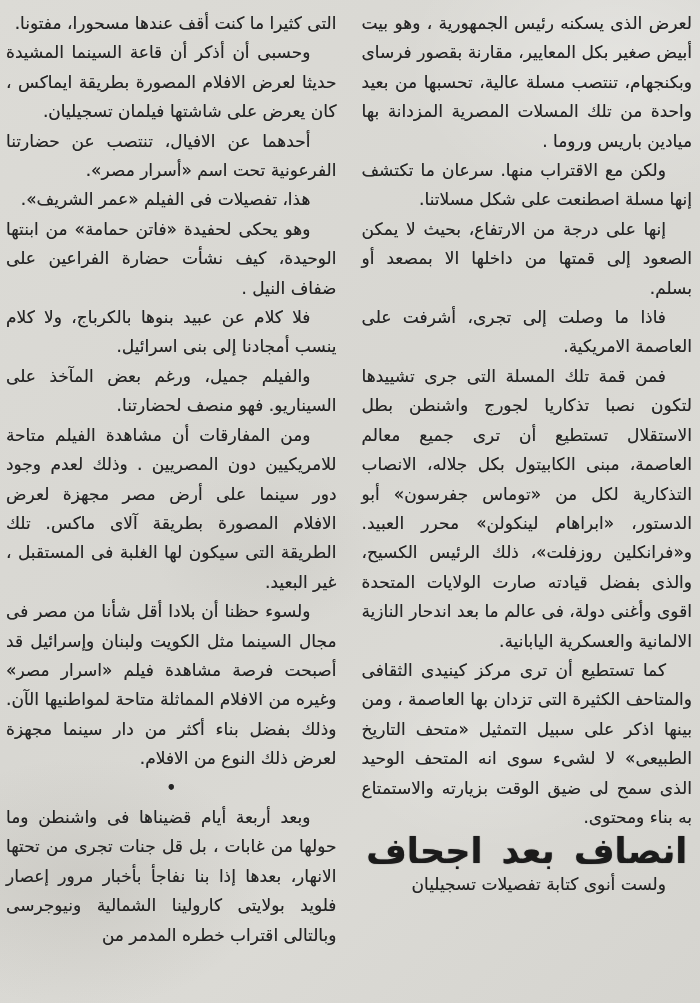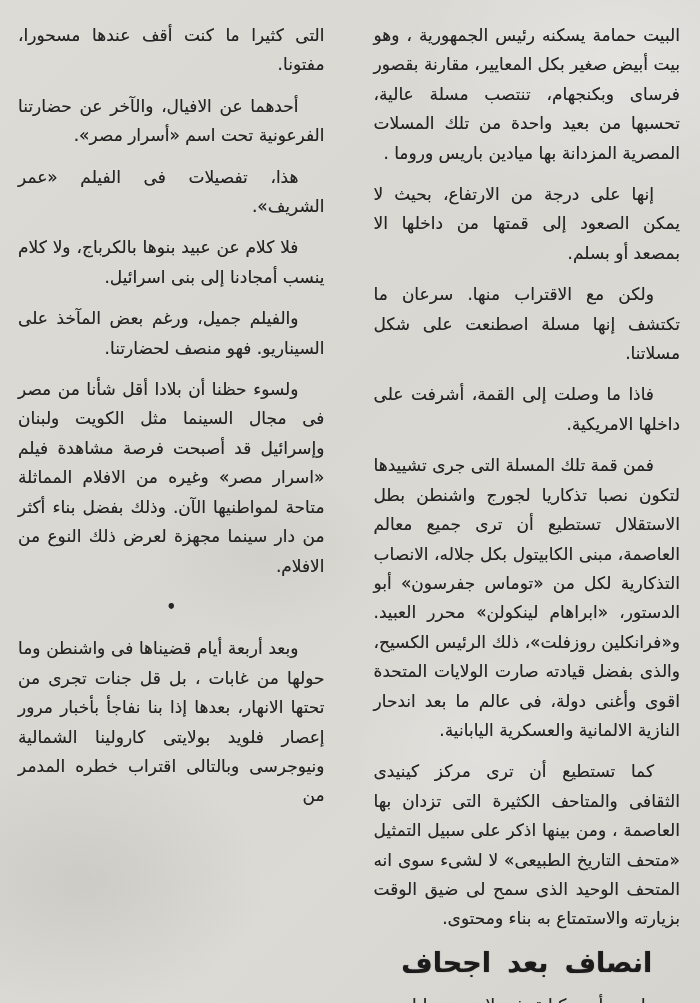--- a/index.html
+++ b/index.html
@@ -36,28 +36,28 @@
     min-width: 0;
     color: #252525;
     font-size: 17px;
     line-height: 29.4px;
     text-align: justify;
     text-justify: inter-word;
     letter-spacing: 0.1px;
     text-shadow: 0 0 0.6px rgba(40,40,40,0.55);
   }
   .para {
-    margin: 12px;
+    margin: 0;
   }
   .para.indent {
     text-indent: 26px;
   }
   .col-heading {
     margin: 3px 0 2px 0;
-    font-size: 27px;
+    font-size: 35px;
     line-height: 33px;
     font-weight: bold;
     text-align: center;
     word-spacing: 7px;
     letter-spacing: 0.5px;
     color: #1b1b1b;
     text-shadow: 0 0 1px rgba(20,20,20,0.7);
   }
   .separator-dot {
     text-align: center;
@@ -65,33 +65,36 @@
     font-size: 15px;
     font-weight: bold;
   }
 </style>
 </head>
 <body>
 
 <div class="page">
   <div class="columns">
     <div class="column">
-        <p class="para">البيت حمامة يسكنه رئيس الجمهورية ، وهو بيت أبيض صغير بكل المعايير، مقارنة بقصور فرساى وبكنجهام، تنتصب مسلة عالية، تحسبها من بعيد واحدة من تلك المسلات المصرية المزدانة بها ميادين باريس وروما .</p>
+        <p class="para">لعرض الذى يسكنه رئيس الجمهورية ، وهو بيت أبيض صغير بكل المعايير، مقارنة بقصور فرساى وبكنجهام، تنتصب مسلة عالية، تحسبها من بعيد واحدة من تلك المسلات المصرية المزدانة بها ميادين باريس وروما .</p>
+        <p class="para indent">ولكن مع الاقتراب منها. سرعان ما تكتشف إنها مسلة اصطنعت على شكل مسلاتنا.</p>
         <p class="para indent">إنها على درجة من الارتفاع، بحيث لا يمكن الصعود إلى قمتها من داخلها الا بمصعد أو بسلم.</p>
-        <p class="para indent">ولكن مع الاقتراب منها. سرعان ما تكتشف إنها مسلة اصطنعت على شكل مسلاتنا.</p>
-        <p class="para indent">فاذا ما وصلت إلى القمة، أشرفت على داخلها الامريكية.</p>
+        <p class="para indent">فاذا ما وصلت إلى تجرى، أشرفت على العاصمة الامريكية.</p>
         <p class="para indent">فمن قمة تلك المسلة التى جرى تشييدها لتكون نصبا تذكاريا لجورج واشنطن بطل الاستقلال تستطيع أن ترى جميع معالم العاصمة، مبنى الكابيتول بكل جلاله، الانصاب التذكارية لكل من «توماس جفرسون» أبو الدستور، «ابراهام لينكولن» محرر العبيد. و«فرانكلين روزفلت»، ذلك الرئيس الكسيح، والذى بفضل قيادته صارت الولايات المتحدة اقوى وأغنى دولة، فى عالم ما بعد اندحار النازية الالمانية والعسكرية اليابانية.</p>
         <p class="para indent">كما تستطيع أن ترى مركز كينيدى الثقافى والمتاحف الكثيرة التى تزدان بها العاصمة ، ومن بينها اذكر على سبيل التمثيل «متحف التاريخ الطبيعى» لا لشىء سوى انه المتحف الوحيد الذى سمح لى ضيق الوقت بزيارته والاستمتاع به بناء ومحتوى.</p>
         <h2 class="col-heading">انصاف بعد اجحاف</h2>
         <p class="para indent">ولست أنوى كتابة تفصيلات تسجيليان</p>
       </div>
     <div class="column">
         <p class="para">التى كثيرا ما كنت أقف عندها مسحورا، مفتونا.</p>
-        <p class="para indent">أحدهما عن الافيال، والآخر عن حضارتنا الفرعونية تحت اسم «أسرار مصر».</p>
+        <p class="para indent">وحسبى أن أذكر أن قاعة السينما المشيدة حديثا لعرض الافلام المصورة بطريقة ايماكس ، كان يعرض على شاشتها فيلمان تسجيليان.</p>
+        <p class="para indent">أحدهما عن الافيال، تنتصب عن حضارتنا الفرعونية تحت اسم «أسرار مصر».</p>
         <p class="para indent">هذا، تفصيلات فى الفيلم «عمر الشريف».</p>
+        <p class="para indent">وهو يحكى لحفيدة «فاتن حمامة» من ابنتها الوحيدة، كيف نشأت حضارة الفراعين على ضفاف النيل .</p>
         <p class="para indent">فلا كلام عن عبيد بنوها بالكرباج، ولا كلام ينسب أمجادنا إلى بنى اسرائيل.</p>
         <p class="para indent">والفيلم جميل، ورغم بعض المآخذ على السيناريو. فهو منصف لحضارتنا.</p>
+        <p class="para indent">ومن المفارقات أن مشاهدة الفيلم متاحة للامريكيين دون المصريين . وذلك لعدم وجود دور سينما على أرض مصر مجهزة لعرض الافلام المصورة بطريقة آلاى ماكس. تلك الطريقة التى سيكون لها الغلبة فى المستقبل ، غير البعيد.</p>
         <p class="para indent">ولسوء حظنا أن بلادا أقل شأنا من مصر فى مجال السينما مثل الكويت ولبنان وإسرائيل قد أصبحت فرصة مشاهدة فيلم «اسرار مصر» وغيره من الافلام المماثلة متاحة لمواطنيها الآن. وذلك بفضل بناء أكثر من دار سينما مجهزة لعرض ذلك النوع من الافلام.</p>
         <div class="separator-dot">•</div>
         <p class="para indent">وبعد أربعة أيام قضيناها فى واشنطن وما حولها من غابات ، بل قل جنات تجرى من تحتها الانهار، بعدها إذا بنا نفاجأ بأخبار مرور إعصار فلويد بولايتى كارولينا الشمالية ونيوجرسى وبالتالى اقتراب خطره المدمر من</p>
       </div>
   </div>
 </div>
 
 </body></html>

